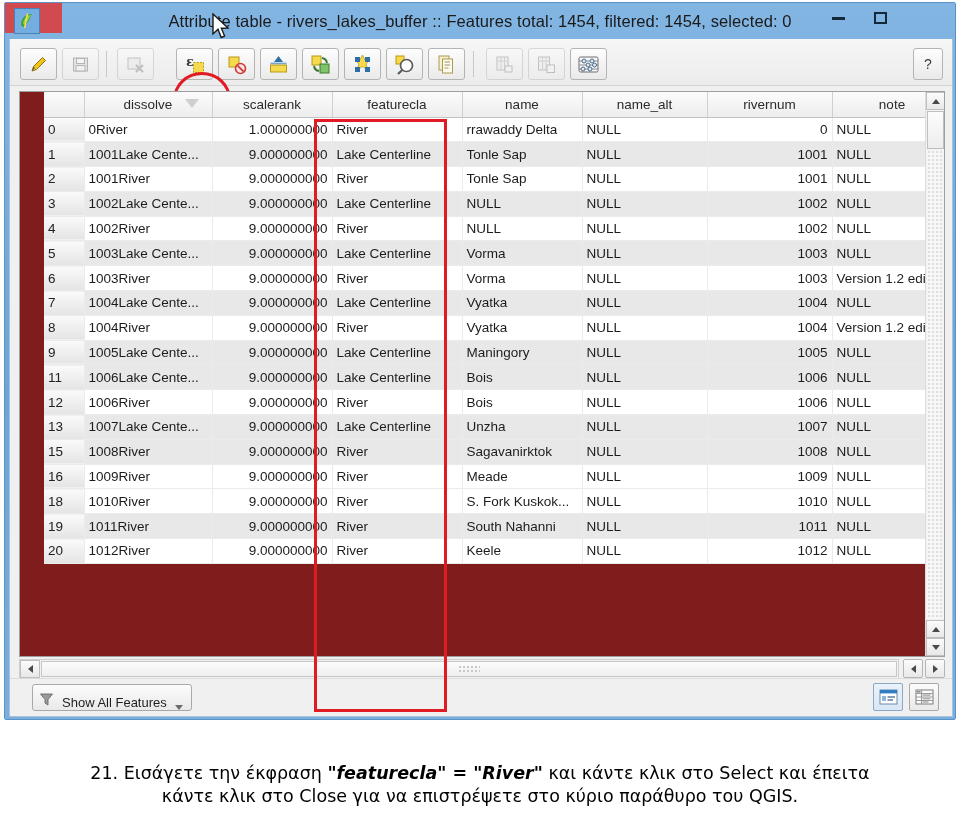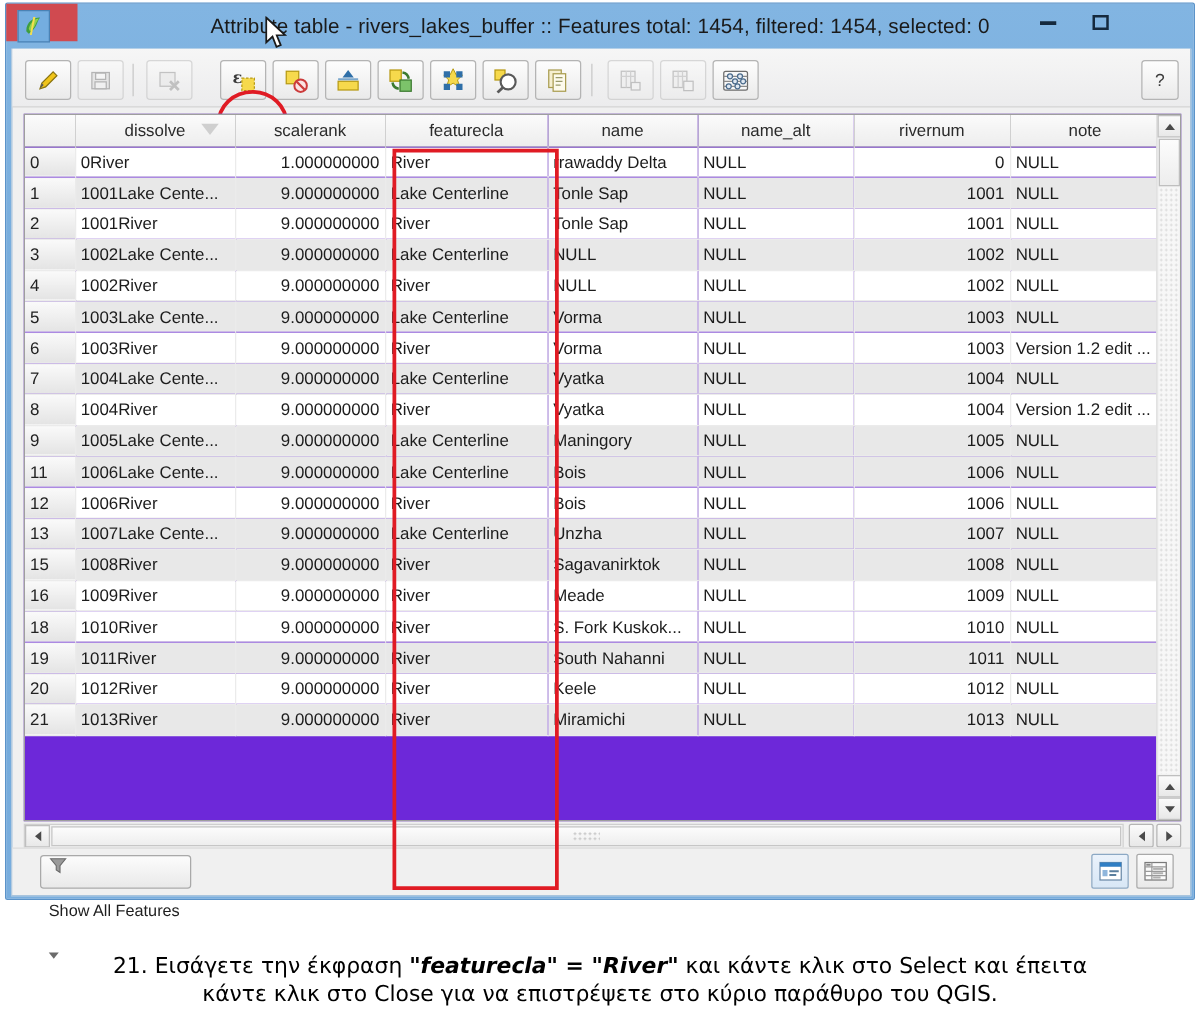--- a/index.html
+++ b/index.html
@@ -83,22 +83,23 @@
   
   #circle-hl {
     position:absolute; left:163px; top:33px; width:58px; height:55px;
     border:3.5px solid #e01b24; border-radius:50%;
     pointer-events:none;
   }
 
   
   #table-area {
     position:absolute; left:9px; top:52px; width:926px; height:566px;
-    background:#6d28d9; border:1px solid #9e9e9e;
+    background:#7f1d1d; border:1px solid #9e9e9e;
     overflow:hidden;
+    padding-left:24px;
   }
   table.attr {
     border-collapse:collapse; table-layout:fixed; width:908px;
     font-size:13.5px; color:#1c1c1c;
   }
   table.attr th {
     height:25px; font-weight:normal; font-size:13.5px;
     background:linear-gradient(#fbfbfb,#ededed);
     border-right:1px solid #d0d0d0; border-bottom:1px solid #c3c3c3;
     color:#2b2b2b; position:relative;
@@ -187,22 +188,22 @@
   
   #bottombar {
     position:absolute; left:0; bottom:0; width:100%; height:38px;
     background:#f0f0f0; border-top:1px solid #dcdcdc;
   }
   #show-all {
     position:absolute; left:22px; top:5px; height:27px;
     padding:0 8px 0 6px;
     border:1px solid #a9a9a9; border-radius:3px;
     background:linear-gradient(#fcfcfc,#e9e9e9);
-    display:flex; align-items:flex-start; gap:18px;
-    font-size:13px; color:#1e1e1e; white-space:nowrap;flex-direction:column;
+    display:flex; align-items:flex-end; gap:8px;
+    font-size:13px; color:#1e1e1e; white-space:nowrap;
   }
   #show-all .caret {
     width:0;height:0;border-left:4px solid transparent;border-right:4px solid transparent;
     border-top:5px solid #6b6b6b; margin-top:8px;
   }
   .view-btn {
     position:absolute; top:4px; width:30px; height:28px;
     border:1px solid #a9a9a9; border-radius:2px;
     background:linear-gradient(#fcfcfc,#e9e9e9);
     display:flex; align-items:center; justify-content:center;
@@ -570,30 +571,20 @@
             <tr class="even">
               <td class="rowhdr">20</td>
               <td>1012River</td>
               <td class="num">9.000000000</td>
               <td>River</td>
               <td>Keele</td>
               <td>NULL</td>
               <td class="num">1012</td>
               <td>NULL</td>
             </tr>
-            <tr class="odd">
-              <td class="rowhdr">21</td>
-              <td>1013River</td>
-              <td class="num">9.000000000</td>
-              <td>River</td>
-              <td>Miramichi</td>
-              <td>NULL</td>
-              <td class="num">1013</td>
-              <td>NULL</td>
-            </tr>
           </tbody>
       </table>
 
       <div id="vsb">
         <div class="sb-arrow" id="vsb-up">
             <div class="tri-up"></div>
           </div>
         <div id="vsb-thumb"></div>
         <div id="vsb-track"></div>
         <div class="sb-arrow" id="vsb-up2">

